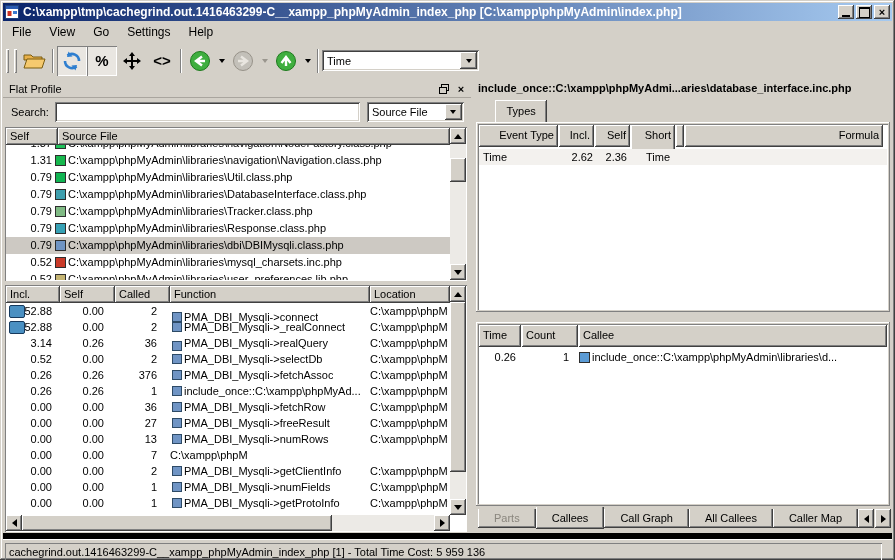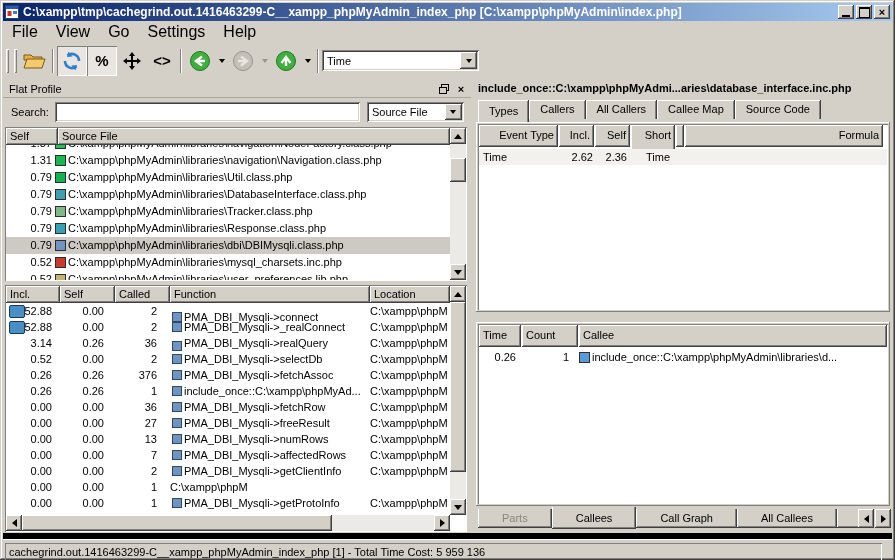--- a/index.html
+++ b/index.html
@@ -16,21 +16,21 @@
   .titlebar{left:3px;top:3px;width:889px;height:18px;background:linear-gradient(90deg,#0a246a,#a6caf0);
             display:flex;align-items:center;}
   .titlebar .ttext{color:#fff;font-weight:bold;font-size:12px;margin-left:4px;white-space:nowrap;overflow:hidden;flex:1;}
   .appicon{width:14px;height:14px;margin-left:2px;flex:none;}
   .capbtn{width:16px;height:14px;margin-right:2px;flex:none;display:flex;align-items:center;justify-content:center;}
   .glyph-min{width:8px;height:2px;background:#000;margin-top:7px;}
   .glyph-max{width:9px;height:8px;border:1px solid #000;border-top:2px solid #000;}
   .glyph-x{font-size:11px;font-weight:bold;line-height:10px;}
   
   .menubar{left:3px;top:21px;width:889px;height:22px;display:flex;align-items:center;}
-  .menuitem{padding:13px 9px;font-size:16px;}
+  .menuitem{padding:13px 9px;font-size:12px;}
   
   .toolbar{left:3px;top:43px;width:889px;height:35px;display:flex;align-items:center;}
   .tb-handle{width:3px;height:24px;margin-left:3px;margin-right:2px;background:#d4d0c8;
              box-shadow:inset 1px 1px 0 #fff,inset -1px -1px 0 #808080;}
   .tb-sep{width:2px;height:24px;margin:0 3px;box-shadow:inset 1px 0 0 #808080,inset -1px 0 0 #fff;}
   .tbtn{width:30px;height:30px;display:flex;align-items:center;justify-content:center;flex:none;}
   .tbtn.checked{background:#e9e6e1;box-shadow:inset 1px 1px 0 #808080,inset -1px -1px 0 #fff;}
   .tbtn.txt{font-size:15px;font-weight:bold;}
   .tb-drop{width:13px;height:30px;display:flex;align-items:center;justify-content:center;flex:none;}
   
@@ -61,26 +61,26 @@
   .sq10{width:10px;height:10px;border:1px solid #2d4a66;box-sizing:border-box;flex:none;margin:0 2px 0 2px;background:#6f94c4;}
   .frow{height:16px;line-height:16px;white-space:nowrap;display:flex;align-items:center;}
   .cell{white-space:nowrap;overflow:hidden;box-sizing:border-box;flex:none;}
   .num{text-align:right;}
   
   .sb{background:#eceae6;}
   .sbtn{background:#d4d0c8;box-shadow:inset -1px -1px 0 #404040,inset 1px 1px 0 #fff,inset -2px -2px 0 #808080;
         display:flex;align-items:center;justify-content:center;}
   .sthumb{background:#d4d0c8;box-shadow:inset -1px -1px 0 #404040,inset 1px 1px 0 #fff,inset -2px -2px 0 #808080;}
   
-  .tabstrip{display:flex;align-items:flex-start;}
+  .tabstrip{display:flex;align-items:center;flex-direction:column;}
   .tab{background:#d4d0c8;box-shadow:inset -1px 0 0 #404040,inset 1px 1px 0 #fff,inset -2px 0 0 #808080;
        padding:0 11px;height:19px;line-height:19px;white-space:nowrap;}
   .tab.active{height:22px;line-height:22px;}
   .btab{background:#d4d0c8;box-shadow:inset -1px -1px 0 #404040,inset 1px 0 0 #fff,inset -2px -2px 0 #808080;
-       padding:0 24px;height:19px;line-height:19px;white-space:nowrap;margin-top:2px;}
+       padding:0 16px;height:19px;line-height:19px;white-space:nowrap;margin-top:2px;}
   .btab.active{height:22px;line-height:22px;margin-top:0;}
   .btab.disabled{color:#8a867e;}
   .bold{font-weight:bold;}
   .bar{position:absolute;left:3px;top:2px;width:14px;height:11px;background:#4a90c2;border:1px solid #16395c;border-radius:2px;}
   .statusbar{left:3px;top:533px;width:889px;height:24px;border-top:6px solid #000000;box-shadow:inset 0 1px 0 #fff;}
   .statusfield{position:absolute;left:2px;top:4px;width:877px;height:18px;box-shadow:inset 1px 1px 0 #808080,inset -1px -1px 0 #fff;
                display:flex;align-items:center;padding-left:4px;box-sizing:border-box;white-space:nowrap;overflow:hidden;}
 </style>
 </head>
 <body>
@@ -383,40 +383,40 @@
       <span class="cell" style="width:200px;display:flex;align-items:center;">
           <span class="sq10"></span>
           <span style="overflow:hidden;white-space:nowrap;">PMA_DBI_Mysqli-&gt;numRows</span>
         </span>
       <span class="cell" style="width:78px;">C:\xampp\phpMy</span>
     </div>
     <div class="frow">
       <span class="cell num" style="width:54px;padding-right:8px;">0.00</span>
       <span class="cell num" style="width:55px;padding-right:11px;">0.00</span>
       <span class="cell num" style="width:55px;padding-right:13px;">7</span>
-      <span class="cell" style="width:200px;display:flex;align-items:center;">
-          <span class="sq10"></span>
-          <span style="overflow:hidden;white-space:nowrap;">PMA_DBI_Mysqli-&gt;affectedRows</span>
-        </span>
       <span class="cell" style="width:78px;">C:\xampp\phpMy</span>
     </div>
     <div class="frow">
       <span class="cell num" style="width:54px;padding-right:8px;">0.00</span>
       <span class="cell num" style="width:55px;padding-right:11px;">0.00</span>
       <span class="cell num" style="width:55px;padding-right:13px;">2</span>
       <span class="cell" style="width:200px;display:flex;align-items:center;">
           <span class="sq10"></span>
           <span style="overflow:hidden;white-space:nowrap;">PMA_DBI_Mysqli-&gt;getClientInfo</span>
         </span>
       <span class="cell" style="width:78px;">C:\xampp\phpMy</span>
     </div>
     <div class="frow">
       <span class="cell num" style="width:54px;padding-right:8px;">0.00</span>
       <span class="cell num" style="width:55px;padding-right:11px;">0.00</span>
       <span class="cell num" style="width:55px;padding-right:13px;">1</span>
+      <span class="cell" style="width:200px;display:flex;align-items:center;">
+          <span class="sq10"></span>
+          <span style="overflow:hidden;white-space:nowrap;">PMA_DBI_Mysqli-&gt;numFields</span>
+        </span>
       <span class="cell" style="width:78px;">C:\xampp\phpMy</span>
     </div>
     <div class="frow">
       <span class="cell num" style="width:54px;padding-right:8px;">0.00</span>
       <span class="cell num" style="width:55px;padding-right:11px;">0.00</span>
       <span class="cell num" style="width:55px;padding-right:13px;">1</span>
       <span class="cell" style="width:200px;display:flex;align-items:center;">
           <span class="sq10"></span>
           <span style="overflow:hidden;white-space:nowrap;">PMA_DBI_Mysqli-&gt;getProtoInfo</span>
         </span>

